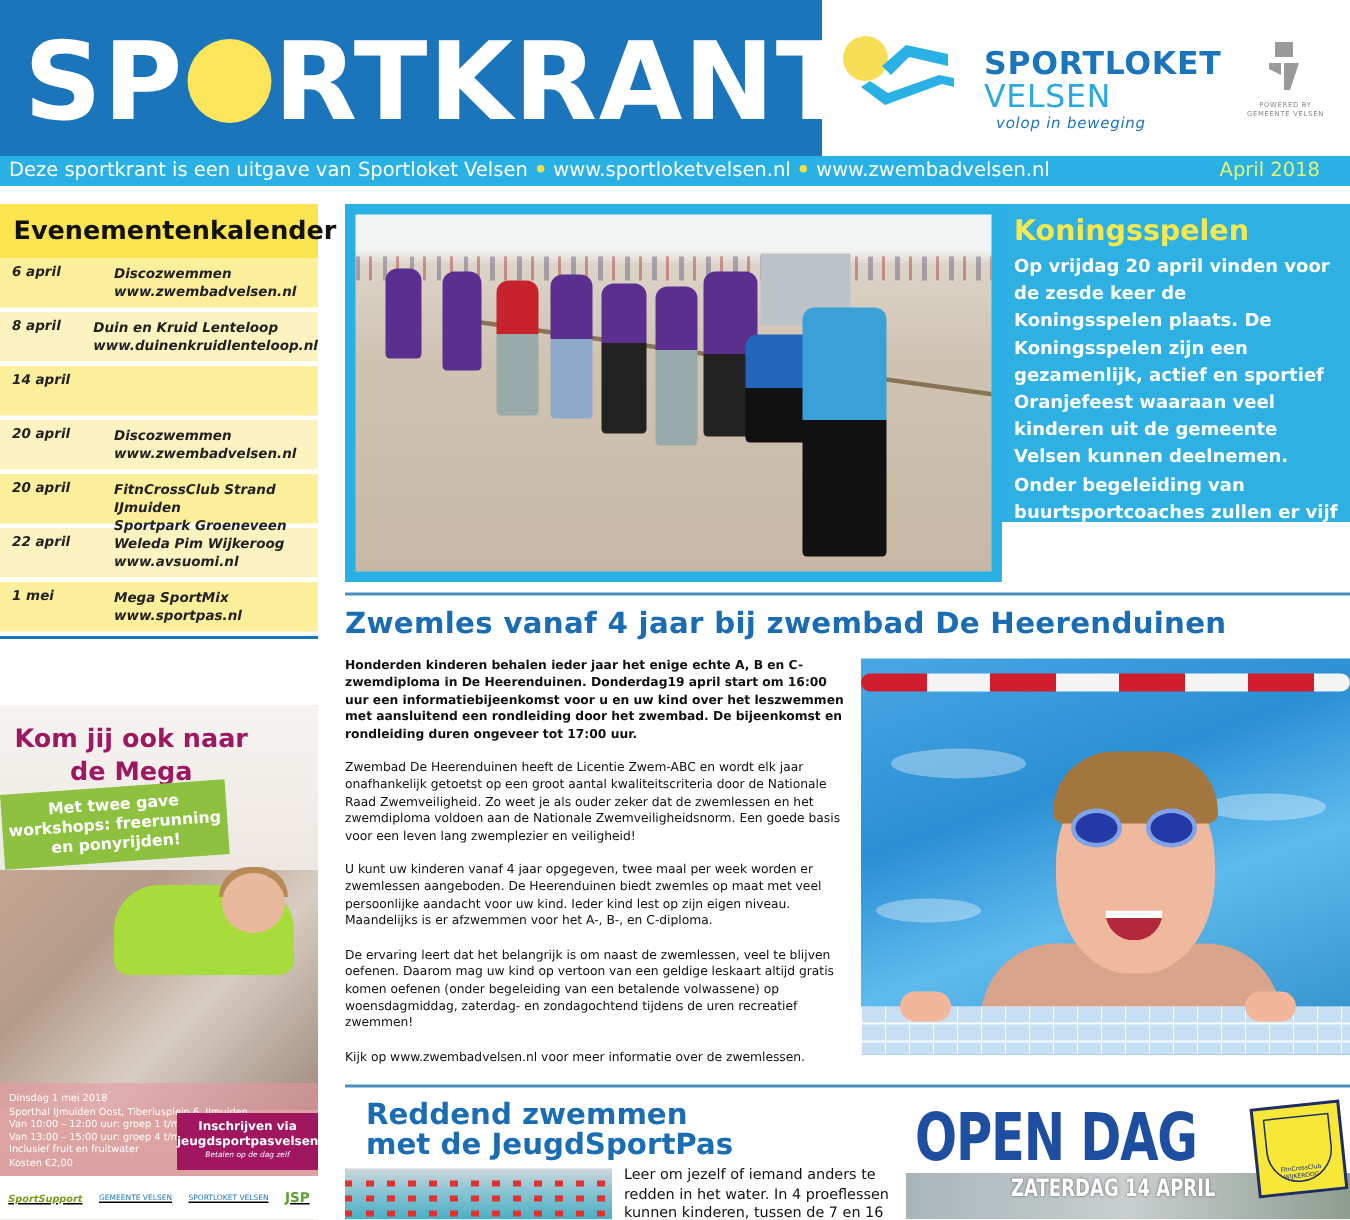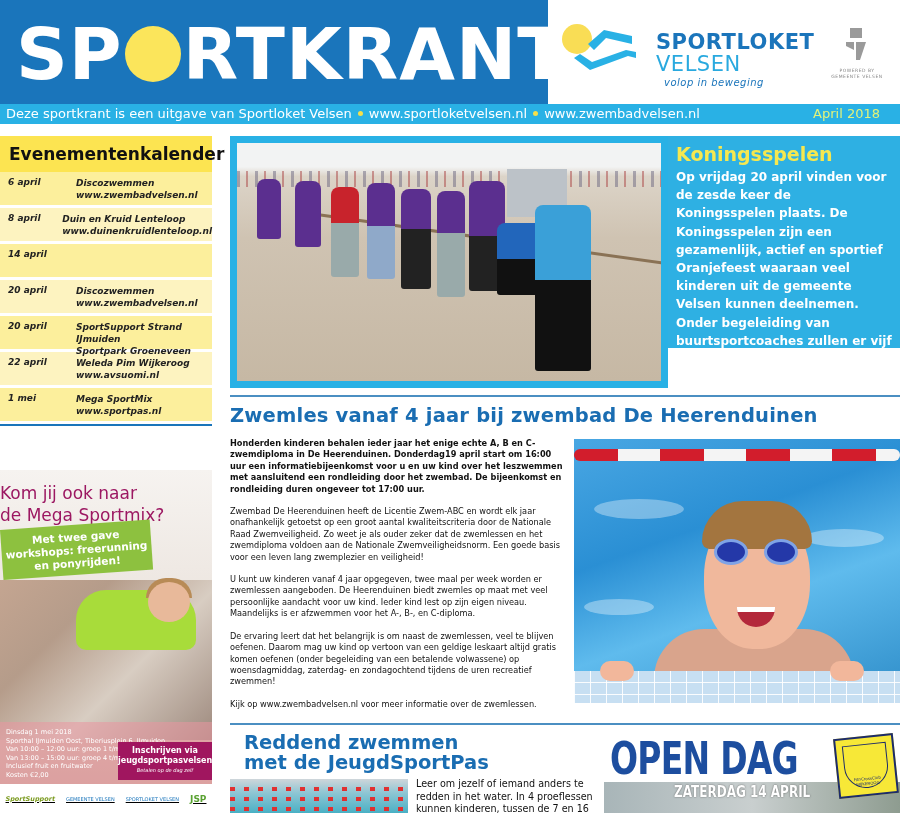--- a/index.html
+++ b/index.html
@@ -27,21 +27,21 @@
   .calendar { position: absolute; left: 0; top: 136px; width: 212px; }
   .cal-header { background: #fce451; height: 36px; font-weight: bold; font-size: 17px; color: #111; line-height: 36px; padding-left: 9px; }
   .cal-row { background: #fdf3c0; border-bottom: 3px solid #fff; height: 36px; display: flex; font-style: italic; font-weight: bold; font-size: 9px; color: #222; padding-top: 5px; }
   .cal-row:nth-child(odd) { background: #fcef9c; }
   .cal-date { width: 76px; padding-left: 8px; }
   .cal-event { flex: 1; line-height: 12px; }
   .cal-bottom { height: 2px; background: #1a75bb; margin-top: 0; }
 
   
   .ad { position: absolute; left: 0; top: 470px; width: 212px; height: 343px; overflow: hidden; background: linear-gradient(180deg, #f6f3f0 0%, #ece5df 40%, #d7c3b6 60%, #c9a99b 100%); }
-  .ad-title { position: absolute; left: 0; top: 12px; width: 175px; text-align: left; font-weight: normal; font-size: 17px; line-height: 22px; color: #9c1862; }
+  .ad-title { position: absolute; left: 0; top: 12px; width: 175px; text-align: center; font-weight: bold; font-size: 17px; line-height: 22px; color: #9c1862; }
   .ad-green { position: absolute; left: 0; top: 60px; width: 150px; height: 50px; background: #8dc13f; transform: rotate(-4deg); transform-origin: left top; color: #fff; font-weight: bold; font-size: 10.5px; text-align: center; line-height: 13px; padding-top: 6px; }
   .ad-photo { position: absolute; left: 0; top: 110px; width: 212px; height: 160px; background: linear-gradient(135deg, #c4a591 0%, #b59c8a 30%, #d8cdc2 60%, #9e8a7e 100%); }
   .ad-girl-shirt { position: absolute; left: 76px; top: 120px; width: 120px; height: 60px; background: #a8dc3a; border-radius: 30px 30px 10px 10px; }
   .ad-girl-head { position: absolute; left: 148px; top: 112px; width: 42px; height: 40px; background: #e8b99a; border-radius: 50%; }
   .ad-girl-hair { position: absolute; left: 146px; top: 108px; width: 46px; height: 20px; background: #b88b56; border-radius: 22px 22px 0 0; }
   .ad-info { position: absolute; left: 0; top: 252px; width: 212px; height: 62px; background: rgba(233, 150, 160, 0.55); }
   .ad-info-text { position: absolute; left: 6px; top: 258px; font-size: 6.5px; color: #fff; line-height: 8.5px; }
   .ad-cta { position: absolute; left: 118px; top: 272px; width: 94px; height: 38px; background: #a0165f; color: #fff; text-align: center; padding-top: 4px; }
   .ad-cta .l1 { font-size: 8px; font-weight: bold; line-height: 10px; }
   .ad-cta .l3 { font-size: 5px; font-style: italic; line-height: 8px; }
@@ -153,21 +153,21 @@
     <div class="cal-row">
         <div class="cal-date">20 april</div>
         <div class="cal-event">
           <div>Discozwemmen</div>
           <div>www.zwembadvelsen.nl</div>
         </div>
       </div>
     <div class="cal-row">
         <div class="cal-date">20 april</div>
         <div class="cal-event">
-          <div>SportSupport Strand IJmuiden</div>
+          <div>FitnCrossClub Strand IJmuiden</div>
           <div>Sportpark Groeneveen</div>
         </div>
       </div>
     <div class="cal-row">
         <div class="cal-date">22 april</div>
         <div class="cal-event">
           <div>Weleda Pim Wijkeroog</div>
           <div> www.avsuomi.nl</div>
         </div>
       </div>

